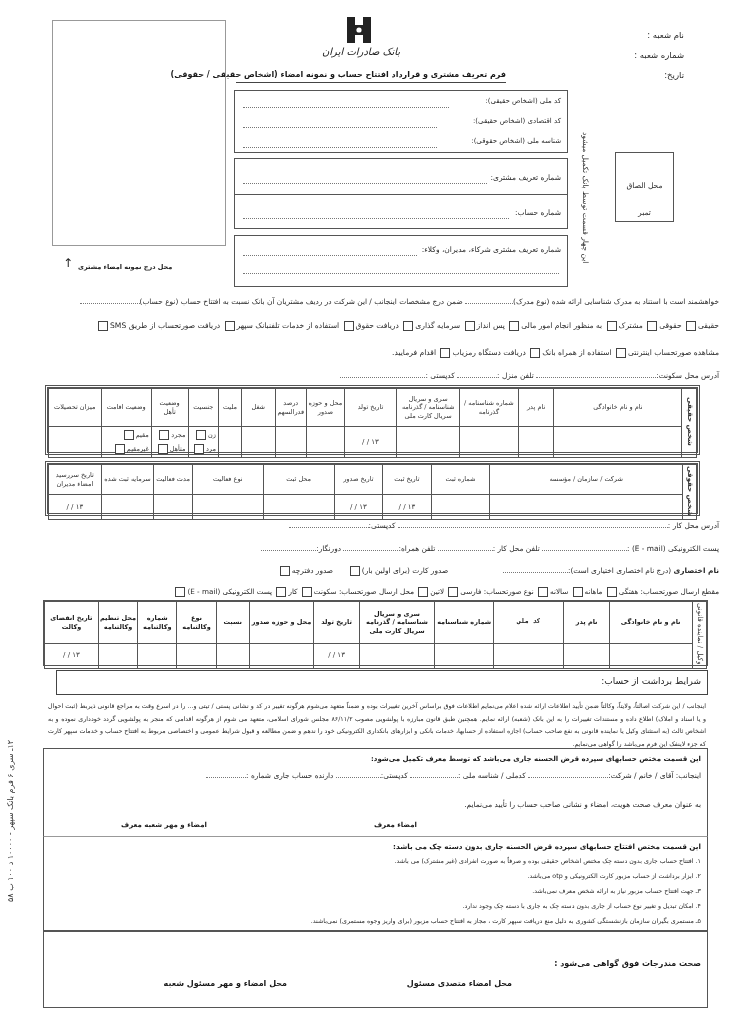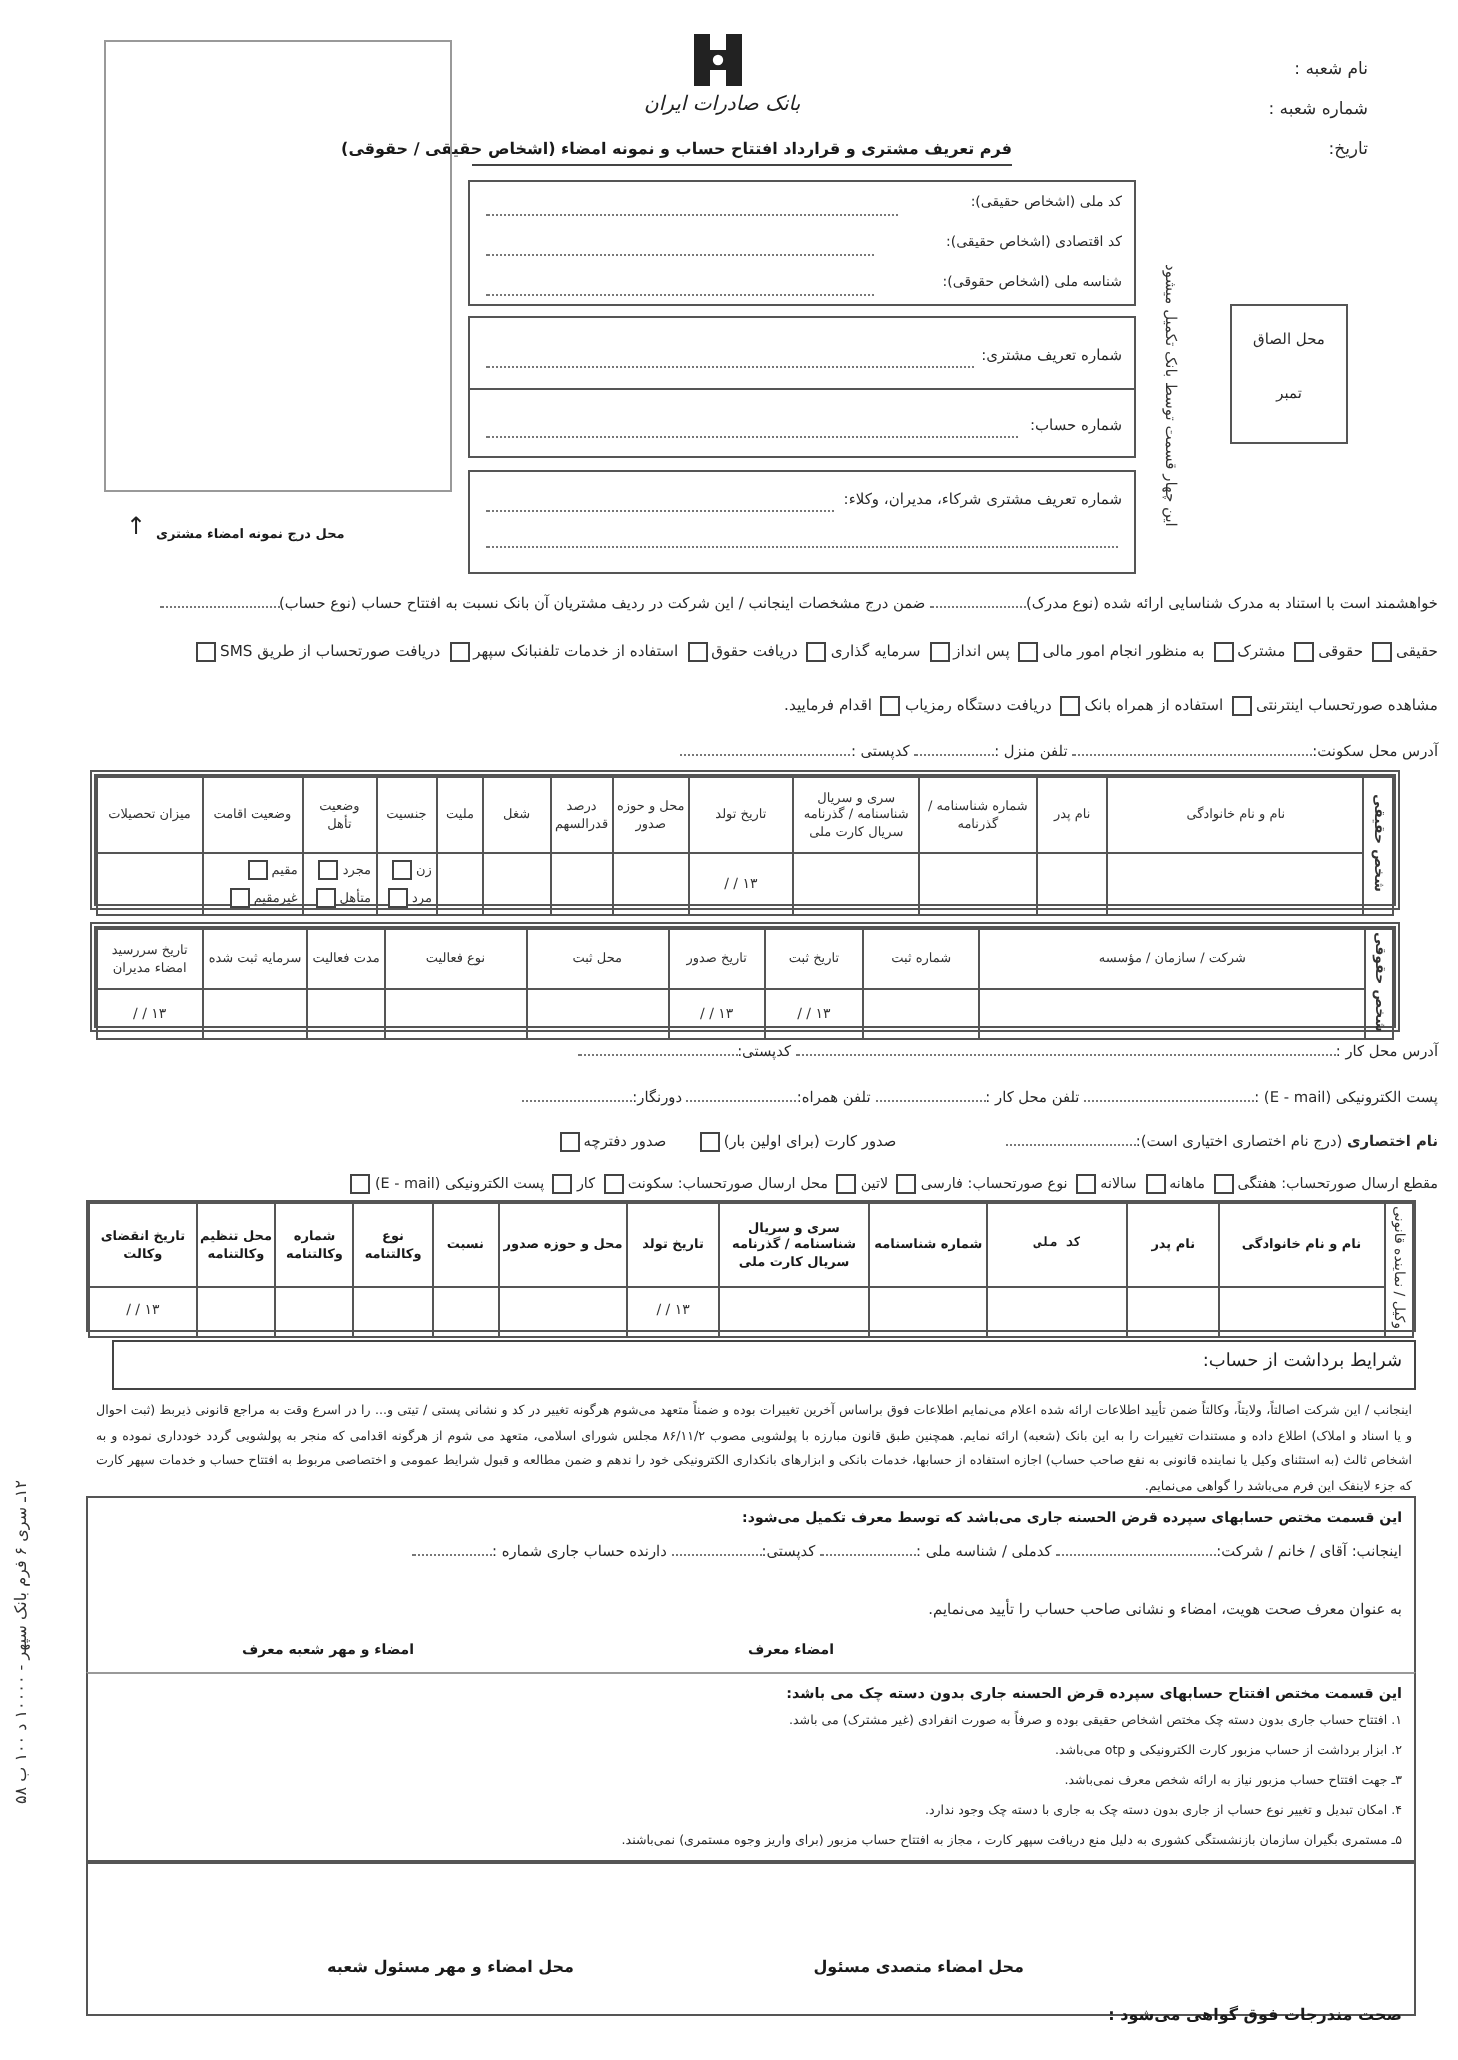--- a/index.html
+++ b/index.html
@@ -61,21 +61,21 @@
 
 <div class="abs box" style="left:234px; top:235px; width:334px; height:52px;">
   <div class="abs t" style="right:6px; top:9px; font-size:7.5px;">شماره تعریف مشتری شرکاء، مدیران، وکلاء:</div>
   <div class="abs dots" style="right:150px; left:8px; top:12px;"></div>
   <div class="abs dots" style="right:8px; left:8px; top:30px;"></div>
 </div>
 
 <div class="abs vert" style="left:581px; top:118px; height:145px;">این چهار قسمت توسط بانک تکمیل میشود</div>
 
 <div class="abs" style="left:615px; top:152px; width:59px; height:70px; border:1.5px solid #555; text-align:center; direction:rtl;">
-  <div class="t" style="margin-top:12px; font-size:7.5px;">محل الصاق</div>
+  <div class="t" style="margin-top:28px; font-size:7.5px;">محل الصاق</div>
   <div class="t" style="margin-top:18px; font-size:7.5px;">تمبر</div>
 </div>
 
 <div class="abs t" style="right:10px; top:296px; font-size:7.4px;">
   <span>خواهشمند است با استناد به مدرک شناسایی ارائه شده (نوع مدرک)</span><span class="dots" style="width:48px;"></span>
   <span>ضمن درج مشخصات اینجانب / این شرکت در ردیف مشتریان آن بانک نسبت به افتتاح حساب (نوع حساب)</span><span class="dots" style="width:60px;"></span>
 </div>
 
 <div class="abs t" style="right:10px; top:321px; font-size:7.6px;">
   <span>حقیقی</span><span class="cb"></span>
@@ -268,18 +268,18 @@
 <div class="abs" style="left:43px; top:836px; width:665px; height:95px; border:1.5px solid #555; border-top:1px solid #999;">
   <div class="abs tb" style="right:6px; top:5px; font-size:7.2px;">این قسمت مختص افتتاح حسابهای سپرده قرض الحسنه جاری بدون دسته چک می باشد:</div>
   <div class="abs list-line" style="right:6px; top:17px;">۱. افتتاح حساب جاری بدون دسته چک مختص اشخاص حقیقی بوده و صرفاً به صورت انفرادی (غیر مشترک) می باشد.</div>
   <div class="abs list-line" style="right:6px; top:32px;">۲. ابزار برداشت از حساب مزبور کارت الکترونیکی و otp می‌باشد.</div>
   <div class="abs list-line" style="right:6px; top:47px;">۳ـ جهت افتتاح حساب مزبور نیاز به ارائه شخص معرف نمی‌باشد.</div>
   <div class="abs list-line" style="right:6px; top:62px;">۴. امکان تبدیل و تغییر نوع حساب از جاری بدون دسته چک به جاری با دسته چک وجود ندارد.</div>
   <div class="abs list-line" style="right:6px; top:77px;">۵ـ مستمری بگیران سازمان بازنشستگی کشوری به دلیل منع دریافت سپهر کارت ، مجاز به افتتاح حساب مزبور (برای واریز وجوه مستمری) نمی‌باشند.</div>
 </div>
 
 <div class="abs" style="left:43px; top:931px; width:665px; height:77px; border:1.5px solid #555; border-top:1.5px solid #555;">
-  <div class="abs tb" style="right:6px; top:27px; font-size:8px;margin-top:44px;">صحت مندرجات فوق گواهی می‌شود :</div>
+  <div class="abs tb" style="right:6px; top:27px; font-size:8px;">صحت مندرجات فوق گواهی می‌شود :</div>
   <div class="abs tb" style="right:195px; top:47px; font-size:8px;">محل امضاء متصدی مسئول</div>
   <div class="abs tb" style="right:420px; top:47px; font-size:8px;">محل امضاء و مهر مسئول شعبه</div>
 </div>
 
 <div class="abs vert" style="left:6px; top:740px; height:200px; font-size:8px; transform:rotate(180deg);">۱۲ـ سری ۶ فرم بانک سپهر - ۱۰۰۰۰ د ۱۰۰ ب ۵۸</div>
 
 </body></html>

